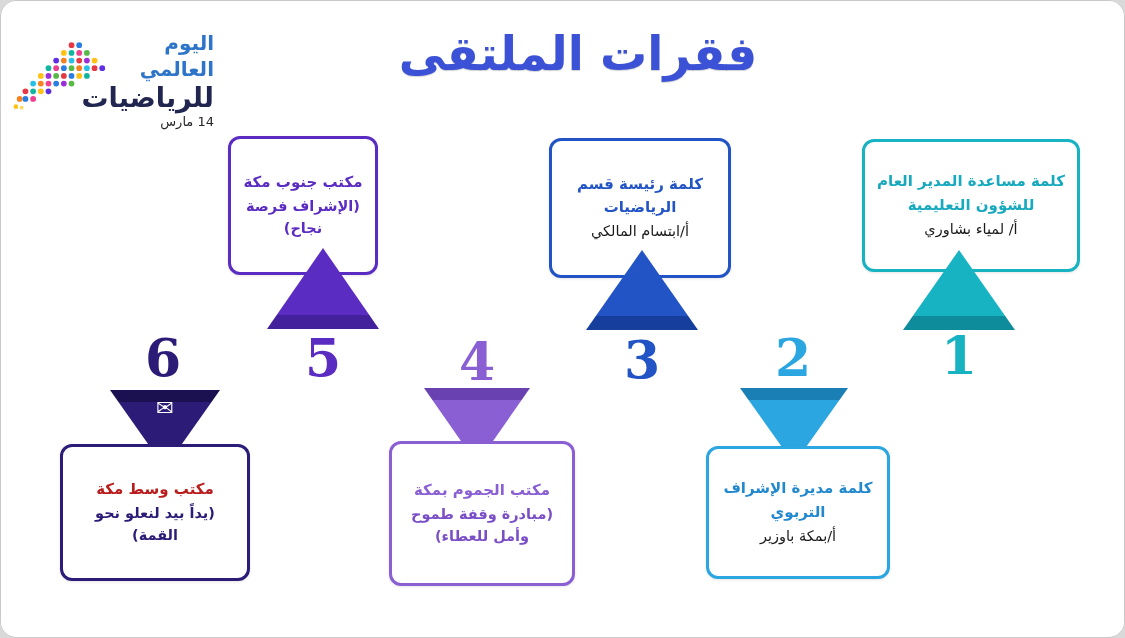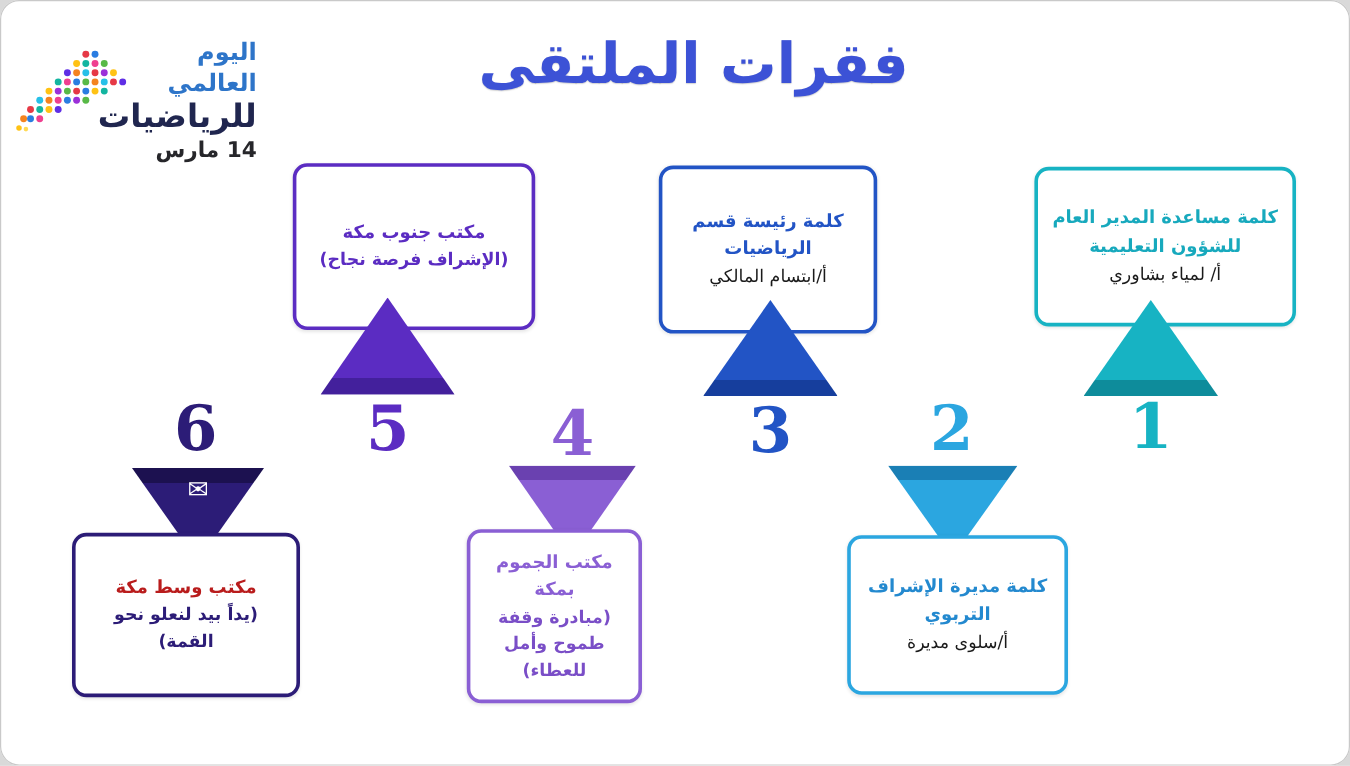--- a/index.html
+++ b/index.html
@@ -15,21 +15,21 @@
     font-size:47px; font-weight:700;
     text-shadow:0 1px 1px rgba(0,0,0,0.18);
     margin-left:31px;
   }
   
   .logo { position:absolute; left:10px; top:18px; width:215px; height:118px; }
   .logo svg { position:absolute; left:2px; top:14px; }
   .logo-text { position:absolute; left:92px; top:12px; width:112px; text-align:right; direction:rtl; }
   .logo-l1 { color:#2e75c9; font-size:20px; font-weight:700; line-height:1.3; }
   .logo-l2 { color:#20264f; font-size:27px; font-weight:700; line-height:1.15; }
-  .logo-l3 { color:#26262a; font-size:18px; font-weight:700; line-height:1.4; }
+  .logo-l3 { color:#26262a; font-size:13px; font-weight:400; line-height:1.4; }
   
   .box {
     position:absolute; background:#fff; border:3px solid; border-radius:12px;
     display:flex; flex-direction:column; align-items:center; justify-content:center;
     text-align:center; direction:rtl; padding:8px 10px; box-sizing:border-box;
     box-shadow:0 1px 3px rgba(0,0,0,0.10);
   }
   .btitle { font-size:15px; font-weight:700; line-height:1.55; }
   .bsub   { font-size:14.5px; line-height:1.5; margin-top:2px; }
   .tri { position:absolute; }
@@ -116,47 +116,47 @@
     <div class="tri tri-up" style="left: 903px; top: 250px; width: 112px; height: 80px; --c: #17b3c3; --cd: #0e8c9b;"></div>
     <div class="num" style="left: 930px; top: 330px; width: 58px; color: rgb(23, 179, 195);">1</div>
   </div>
 
   
   <div style="display:contents">
     <div class="num" style="left: 764px; top: 332px; width: 58px; color: rgb(43, 166, 224);">2</div>
     <div class="tri tri-down" style="left: 740px; top: 388px; width: 108px; height: 76px; --c: #2ba6e0; --cd: #1a7fb5;"></div>
     <div class="box" style="left: 706px; top: 446px; width: 184px; height: 133px; border-color: rgb(43, 166, 224); align-items: center;">
       <div class="btitle" style="color: rgb(35, 137, 207);">كلمة مديرة الإشراف التربوي</div>
-      <div class="bsub" style="color: rgb(26, 26, 26); font-weight: 400;">أ/سلوى مديرة</div>
+      <div class="bsub" style="color: rgb(26, 26, 26); font-weight: 400;">أ/بمكة باوزير</div>
     </div>
   </div>
 
   
   <div style="display:contents">
     <div class="box" style="left: 549px; top: 138px; width: 182px; height: 140px; border-color: rgb(34, 84, 197);">
       <div class="btitle" style="color: rgb(34, 84, 197);">كلمة رئيسة قسم الرياضيات</div>
       <div class="bsub" style="color: rgb(26, 26, 26); font-weight: 400;">أ/ابتسام المالكي</div>
     </div>
     <div class="tri tri-up" style="left: 586px; top: 250px; width: 112px; height: 80px; --c: #2254c5; --cd: #163e9d;"></div>
     <div class="num" style="left: 613px; top: 334px; width: 58px; color: rgb(34, 84, 197);">3</div>
   </div>
 
   
   <div style="display:contents">
     <div class="num" style="left: 448px; top: 336px; width: 58px; color: rgb(138, 95, 212);">4</div>
     <div class="tri tri-down" style="left: 424px; top: 388px; width: 106px; height: 76px; --c: #8a5fd4; --cd: #6a41b0;"></div>
-    <div class="box" style="left: 389px; top: 441px; width: 146px; height: 145px; border-color: rgb(138, 95, 212);">
+    <div class="box" style="left: 389px; top: 441px; width: 186px; height: 145px; border-color: rgb(138, 95, 212);">
       <div class="btitle" style="color: rgb(138, 95, 212);">مكتب الجموم بمكة</div>
       <div class="bsub" style="color: rgb(122, 78, 199); font-weight: 700;">(مبادرة وقفة طموح وأمل للعطاء)</div>
     </div>
   </div>
 
   
   <div style="display:contents">
-    <div class="box" style="left: 244px; top: 136px; width: 202px; height: 139px; border-color: rgb(91, 44, 194);">
+    <div class="box" style="left: 228px; top: 136px; width: 150px; height: 139px; border-color: rgb(91, 44, 194);">
       <div class="btitle" style="color: rgb(91, 44, 194);">مكتب جنوب مكة</div>
       <div class="bsub" style="color: rgb(91, 44, 194); font-weight: 700;">(الإشراف فرصة نجاح)</div>
     </div>
     <div class="tri tri-up" style="left: 267px; top: 248px; width: 112px; height: 81px; --c: #5b2cc2; --cd: #43209c;"></div>
     <div class="num" style="left: 294px; top: 332px; width: 58px; color: rgb(91, 44, 194);">5</div>
   </div>
 
   
   <div style="display:contents">
     <div class="num" style="left: 134px; top: 332px; width: 58px; color: rgb(44, 28, 119);">6</div>

